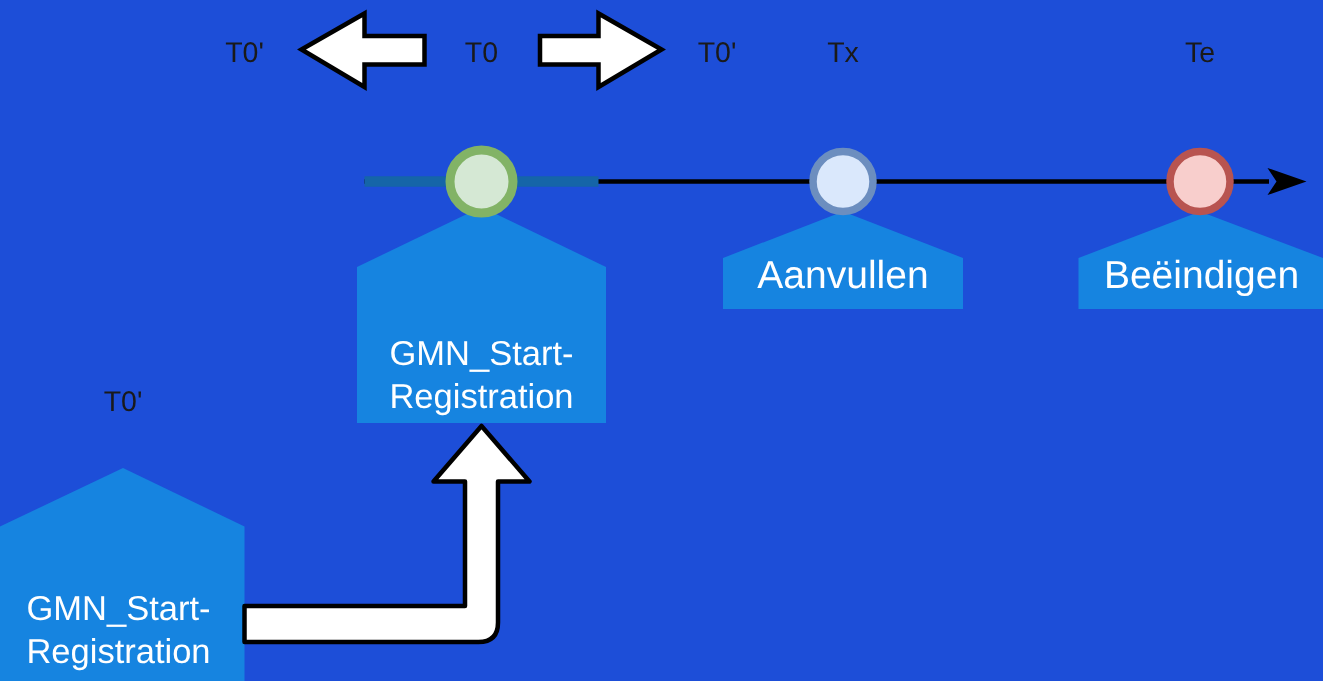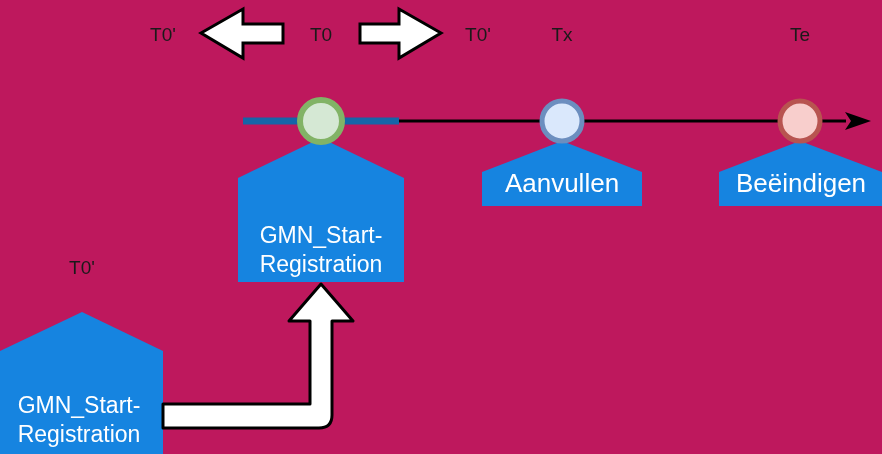--- a/index.html
+++ b/index.html
@@ -7,21 +7,21 @@
     padding: 0;
     background: #ffffff;
   }
   body {
     font-family: "Liberation Sans", sans-serif;
   }
   #canvas {
     position: relative;
     width: 882px;
     height: 454px;
-    background: #be185d;
+    background: #1d4ed8;
     overflow: hidden;
   }
   #diagram-svg {
     position: absolute;
     left: 0;
     top: 0;
     width: 882px;
     height: 454px;
   }
   .tl-label {

